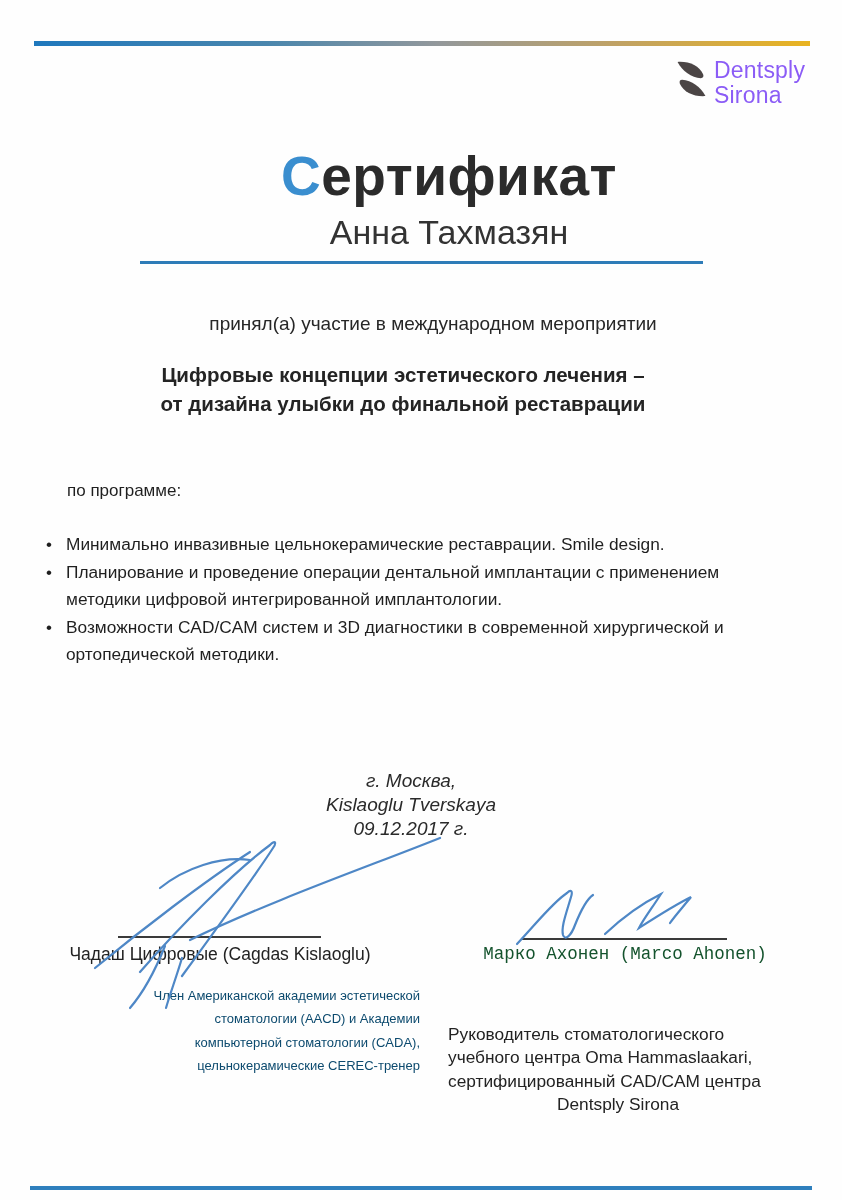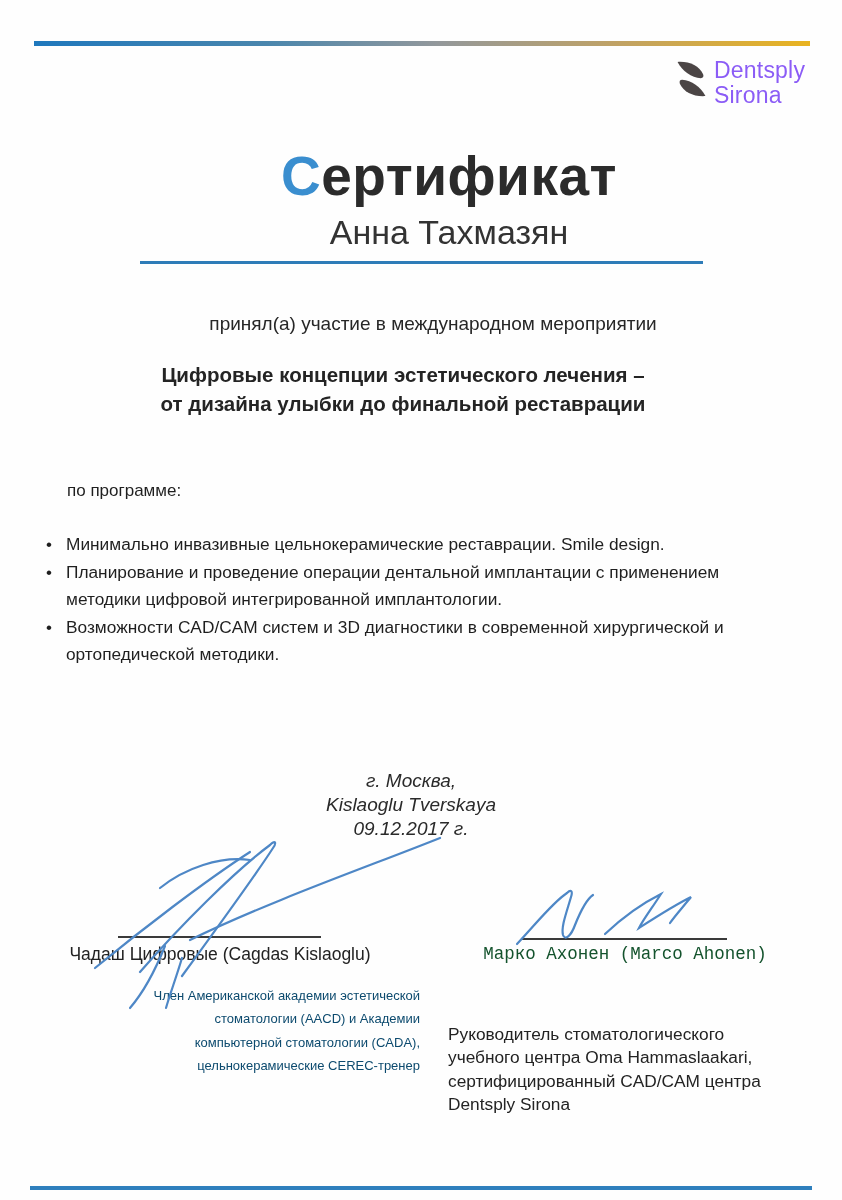--- a/index.html
+++ b/index.html
@@ -40,21 +40,21 @@
   .prog-list li{position:relative;padding-left:21px;margin-bottom:1px;}
   .prog-list li .dot{position:absolute;left:1px;top:0;font-size:17px;}
   .venue{left:0;top:769px;width:822px;text-align:center;font-size:19px;line-height:24px;color:#2a2a2a;font-style:italic;}
   
   .sigline-left{left:118px;top:936px;width:203px;height:2px;background:#3a3a3a;}
   .sigline-right{left:522px;top:938px;width:205px;height:2px;background:#3a3a3a;}
   .signame-left{left:40px;top:944px;width:360px;text-align:center;font-size:17.5px;color:#222;}
   .signame-right{left:470px;top:944px;width:310px;text-align:center;font-size:17.5px;color:#14532d;font-family:Liberation Mono, monospace;}
   .desc-left{left:20px;top:984px;width:400px;text-align:right;font-size:13px;line-height:23.3px;color:#0c4a6e;}
   .desc-right{left:448px;top:984px;width:340px;text-align:left;font-size:17.3px;line-height:23.3px;color:#232323;margin-top:39px;}
-  .desc-right .centered{text-align:left;}
+  .desc-right .centered{text-align:center;}
   
   .sig-svg{pointer-events:none;}
   .sig-left{left:70px;top:826px;}
   .sig-right{left:505px;top:880px;}
   .bottomline{left:30px;top:1186px;width:782px;height:4px;background:#2e7fbd;}
 </style>
 </head>
 <body>
 
 <div class="page">

